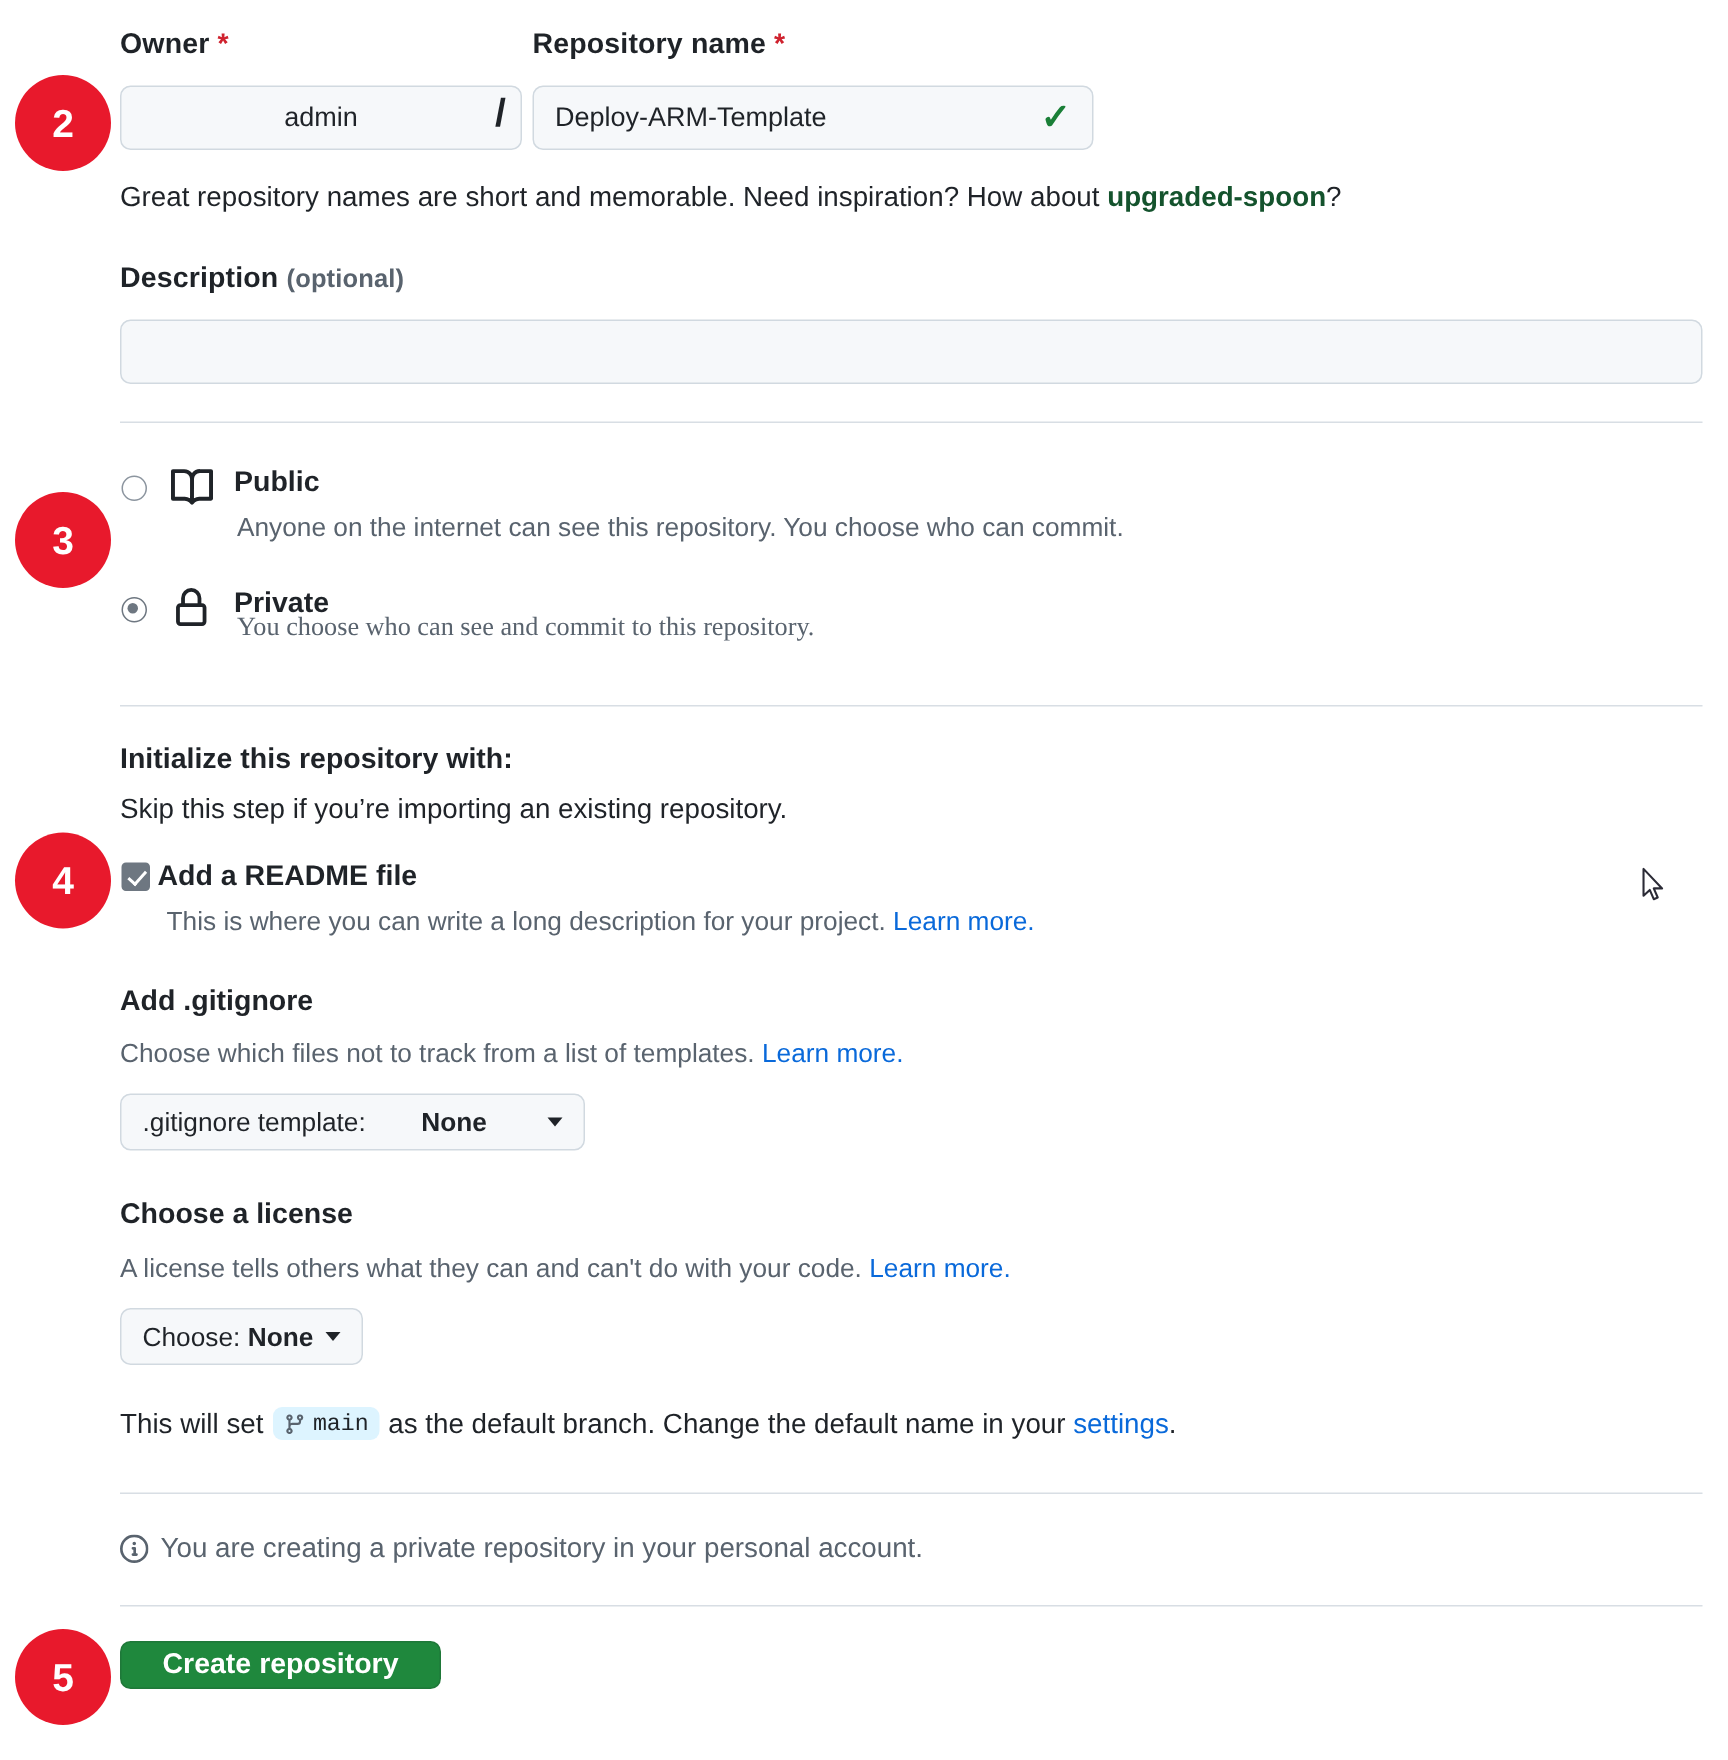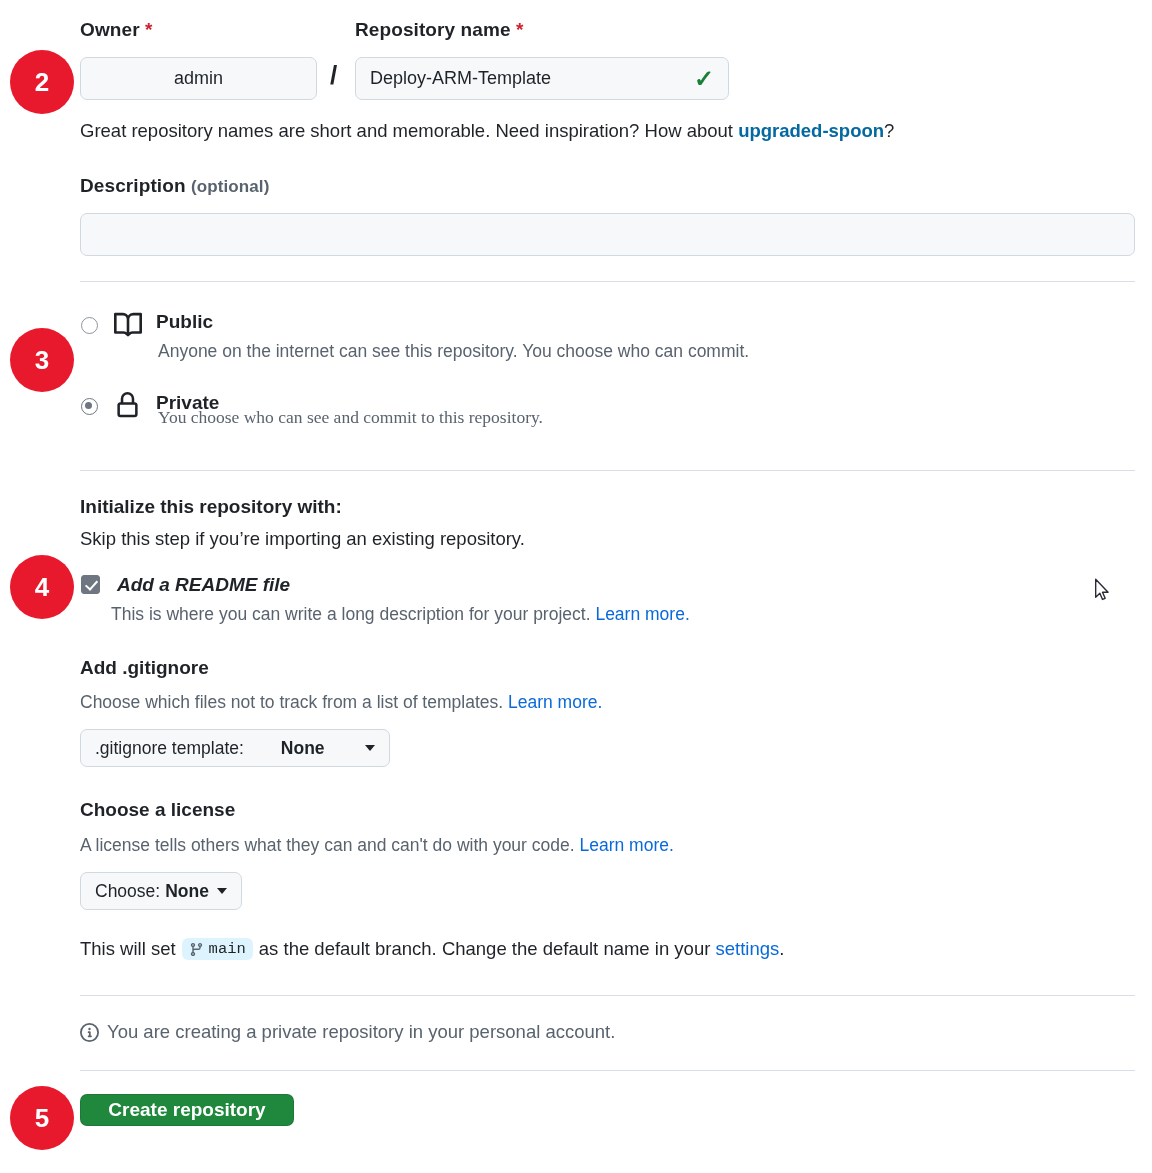--- a/index.html
+++ b/index.html
@@ -48,21 +48,21 @@
     border-radius: 7px;
     font-size: 18px;
     color: #1f2328;
     display: flex;
     align-items: center;
   }
 
   .owner-field {
     position: absolute;
     left: 80px; top: 57px;
-    width: 237px; height: 43px;
+    width: 268px; height: 43px;
     justify-content: center;
   }
   .slash {
     position: absolute;
     left: 330px; top: 60px;
     font-size: 26px;
     font-weight: bold;
     color: #1f2328;
   }
   .repo-field {
@@ -79,21 +79,21 @@
     line-height: 1;
   }
 
   .hint {
     position: absolute;
     font-size: 18.5px;
     color: #1f2328;
     white-space: nowrap;
   }
   .hint a {
-    color: #0369a1;
+    color: #14532d;
     font-weight: bold;
     text-decoration: none;
   }
 
   .desc-box {
     position: absolute;
     left: 80px; top: 213px;
     width: 1055px; height: 43px;
     border-radius: 7px;
   }
@@ -343,21 +343,21 @@
   </span>
   <div class="vis-title" style="left:156px;top:392px;">Private</div>
   <div class="vis-desc" style="left:158px;top:407px;font-family:Liberation Serif, serif;">You choose who can see and commit to this repository.</div>
 
   <hr class="divider" style="top:470px;">
 
   <div class="sec-head" style="left:80px;top:496px;">Initialize this repository with:</div>
   <div class="sec-sub" style="left:80px;top:528px;">Skip this step if you’re importing an existing repository.</div>
 
   <div class="checkbox" style="left:81px;top:575px;"></div>
-  <div class="sec-head" style="left:117px;top:574px;font-style:italic;">Add a README file</div>
+  <div class="sec-head" style="left:105px;top:574px;">Add a README file</div>
   <div class="sub-gray" style="left:111px;top:604px;">
     <span>This is where you can write a long description for your project.</span>
     <a href="#">Learn more.</a>
   </div>
 
   <div class="sec-head" style="left:80px;top:657px;">Add .gitignore</div>
   <div class="sub-gray" style="left:80px;top:692px;">
     <span>Choose which files not to track from a list of templates.</span>
     <a href="#">Learn more.</a>
   </div>

